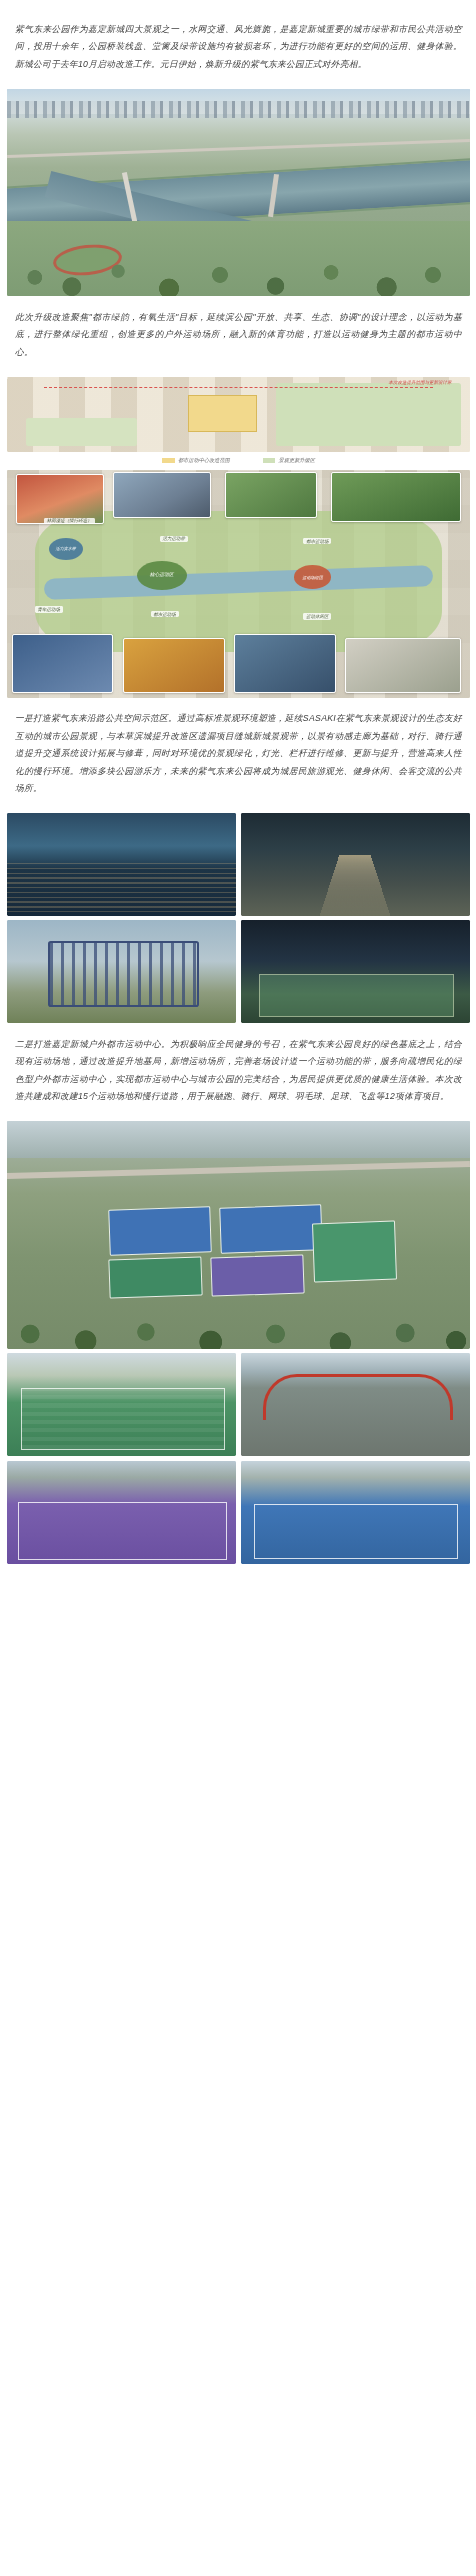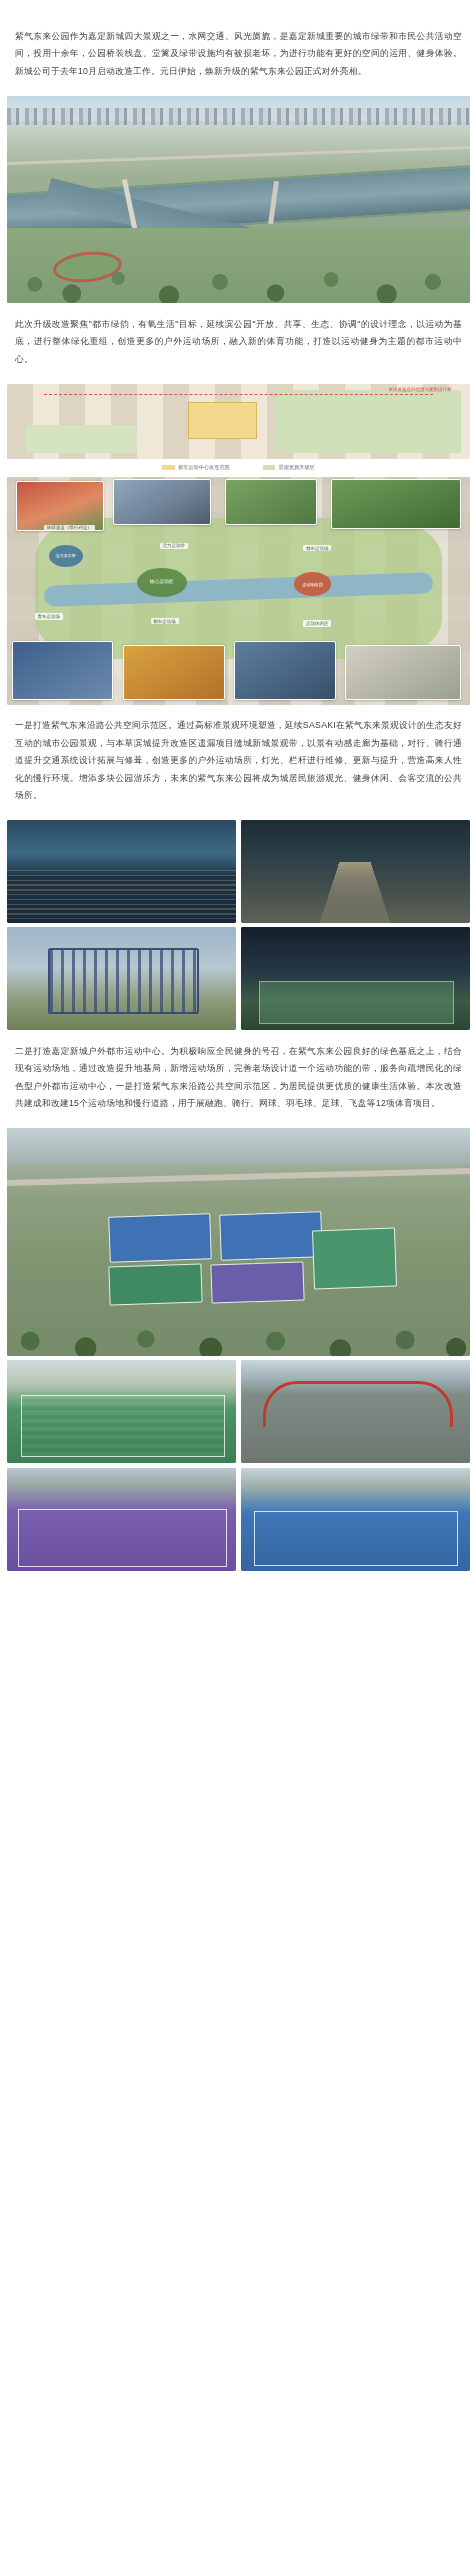--- a/index.html
+++ b/index.html
@@ -8,22 +8,23 @@
     padding: 0;
     background: #ffffff;
   }
   body {
     width: 477px;
     font-family: "Liberation Sans", sans-serif;
     color: #3d3d3d;
   }
   .page {
     width: 477px;
-    margin: 11px auto;
+    margin: 4px auto;
     padding: 7px 0 12.4px 0;
+    font-style: italic;
   }
   .para {
     font-size: 8.7px;
     line-height: 2.0;
     letter-spacing: 0.3px;
     text-align: justify;
     color: #3e3e3e;
     padding: 4.1px 15px 7px 15px;
   }
   .para.first { padding-top: 1.4px; }
@@ -374,30 +375,30 @@
 
       <div class="pm-tag pm-t1">活力运动带</div>
       <div class="pm-tag pm-t2">都市运动场</div>
       <div class="pm-tag pm-t3">都市运动场</div>
       <div class="pm-tag pm-t4">运动休闲区</div>
       <div class="pm-tag pm-t5">青年运动场</div>
       <div class="pm-tag pm-t6">林荫漫道（慢行环道）</div>
     </div>
   </div>
 
-  <p class="para">一是打造紫气东来沿路公共空间示范区。通过高标准景观环境塑造，延续SASAKI在紫气东来景观设计的生态友好互动的城市公园景观，与本草滨城提升改造区遗漏项目缝城新城景观带，以景有动感走廊为基础，对行、骑行通道提升交通系统设计拓展与修葺，创造更多的户外运动场所，灯光、栏杆进行维修、更新与提升，营造高来人性化的慢行环境。增添多块公园游乐方，未来的紫气东来公园将成为城居民旅游观光、健身休闲、会客交流的公共场所。</p>
+  <p class="para">一是打造紫气东来沿路公共空间示范区。通过高标准景观环境塑造，延续SASAKI在紫气东来景观设计的生态友好互动的城市公园景观，与本草滨城提升改造区遗漏项目缝城新城景观带，以景有动感走廊为基础，对行、骑行通道提升交通系统设计拓展与修葺，同时对环境优的景观绿化，灯光、栏杆进行维修、更新与提升，营造高来人性化的慢行环境。增添多块公园游乐方，未来的紫气东来公园将成为城居民旅游观光、健身休闲、会客交流的公共场所。</p>
 
   <div class="grid2">
     <div class="gph night-river"></div>
     <div class="gph night-path"></div>
     <div class="gph pergola"></div>
     <div class="gph sports-night"></div>
   </div>
 
-  <p class="para">二是打造嘉定新城户外都市运动中心。为积极响应全民健身的号召，在紫气东来公园良好的绿色基底之上，结合现有运动场地，通过改造提升地基局，新增运动场所，完善老场设计道一个运动功能的带，服务向疏增民化的绿色型户外都市运动中心，一是打造紫气东来沿路公共空间示范区，为居民提供更优质的健康生活体验。本次改造共建成和改建15个运动场地和慢行道路，用于展融跑、骑行、网球、羽毛球、足球、飞盘等12项体育项目。</p>
+  <p class="para">二是打造嘉定新城户外都市运动中心。为积极响应全民健身的号召，在紫气东来公园良好的绿色基底之上，结合现有运动场地，通过改造提升地基局，新增运动场所，完善老场设计道一个运动功能的带，服务向疏增民化的绿色型户外都市运动中心，实现都市运动中心与城市公园的完美结合，为居民提供更优质的健康生活体验。本次改造共建成和改建15个运动场地和慢行道路，用于展融跑、骑行、网球、羽毛球、足球、飞盘等12项体育项目。</p>
 
   <div class="figure">
     <div class="inner bigsports">
       <div class="top-city"></div>
       <div class="road"></div>
       <div class="court c-blue1"></div>
       <div class="court c-blue2"></div>
       <div class="court c-green1"></div>
       <div class="court c-purple"></div>
       <div class="court c-green2"></div>

